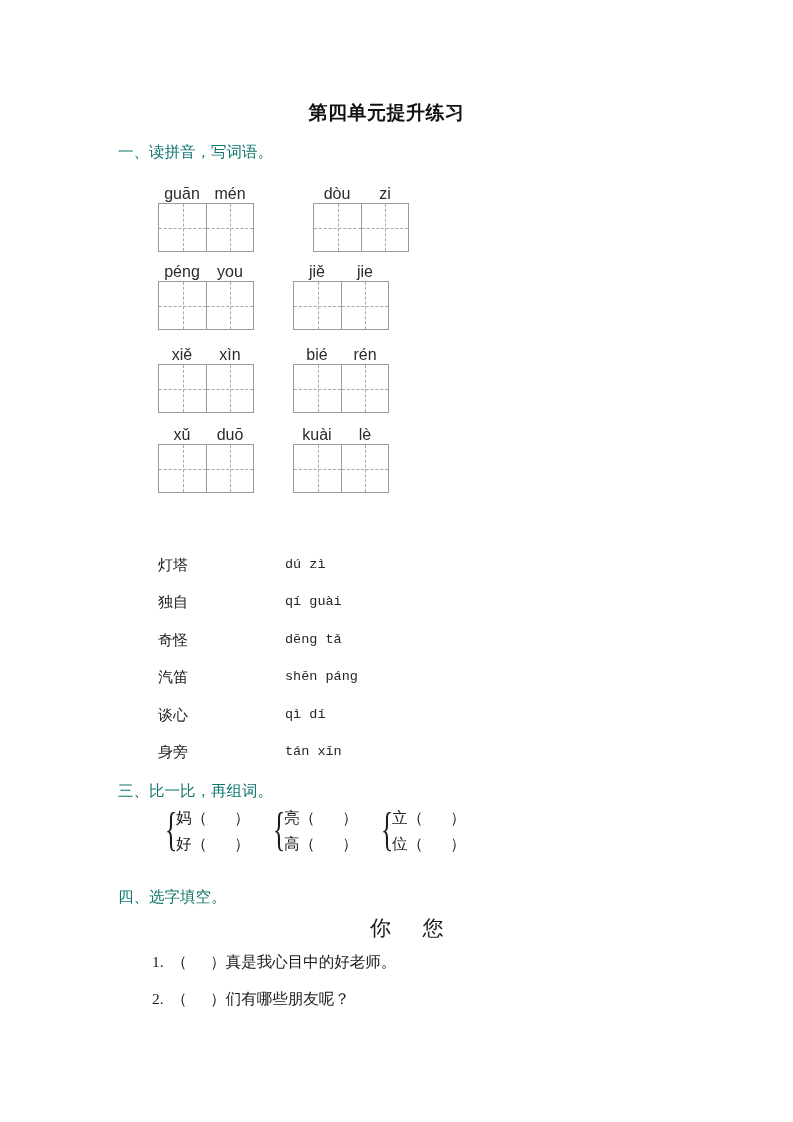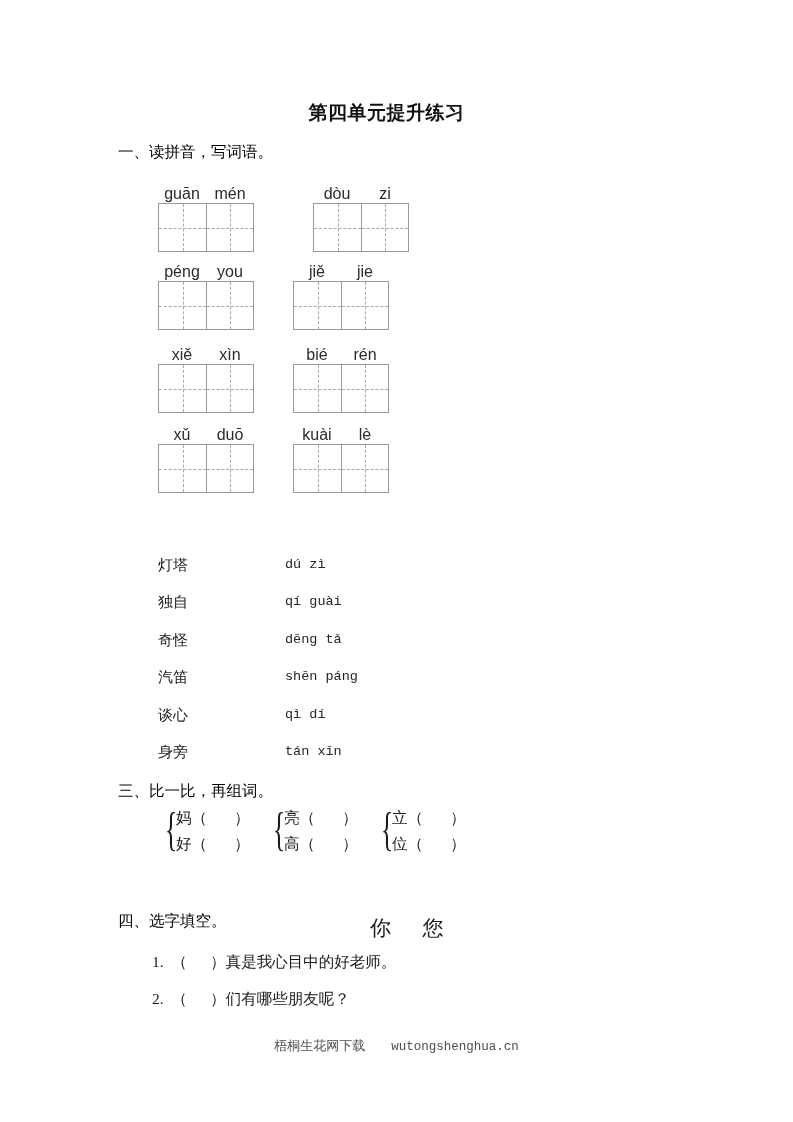--- a/index.html
+++ b/index.html
@@ -34,21 +34,21 @@
     letter-spacing: 0.5px;
     color: #111111;
   }
 
   
   .section-heading {
     position: absolute;
     left: 118px;
     font-family: "Liberation Serif", "DejaVu Serif", serif;
     font-size: 15.5px;
-    color: #000000;
+    color: #0f766e;
     white-space: nowrap;
   }
 
   
   .tzg-block {
     position: absolute;
   }
   .tzg-pinyin {
     font-family: "Liberation Sans", "DejaVu Sans", sans-serif;
     font-size: 16px;
@@ -199,21 +199,21 @@
 </style>
 </head>
 <body>
 
 <div class="page">
 
   <div class="doc-title">第四单元提升练习</div>
 
   <div class="section-heading" id="sec0" style="top: 142px;">一、读拼音，写词语。</div>
   <div class="section-heading" id="sec2" style="top: 781px;">三、比一比，再组词。</div>
-  <div class="section-heading" id="sec3" style="top: 911px;">四、选字填空。</div>
+  <div class="section-heading" id="sec3" style="top: 887px;">四、选字填空。</div>
 
   <div id="ex1-host">
       <div class="tzg-block" style="left: 158px; top: 184px;">
         <div class="tzg-pinyin">
           <span>guān</span>
           <span>mén</span>
         </div>
         <div class="tzg-grid">
           <div class="tzg-cell"></div>
           <div class="tzg-cell"></div>
@@ -341,17 +341,14 @@
         </div>
       </div>
     </div>
 
   <div class="choice-row">你      您</div>
   <div id="ex4-host">
       <div class="sentence-row" style="top: 952px;">1.  （      ）真是我心目中的好老师。</div>
       <div class="sentence-row" style="top: 989px;">2.  （      ）们有哪些朋友呢？</div>
     </div>
 
-  <div class="footer">
-    <span class="footer-cn">梧桐生花网下载</span><span class="footer-url">wutongshenghua.cn</span>
-  </div>
 
 </div>
 
 </body></html>

